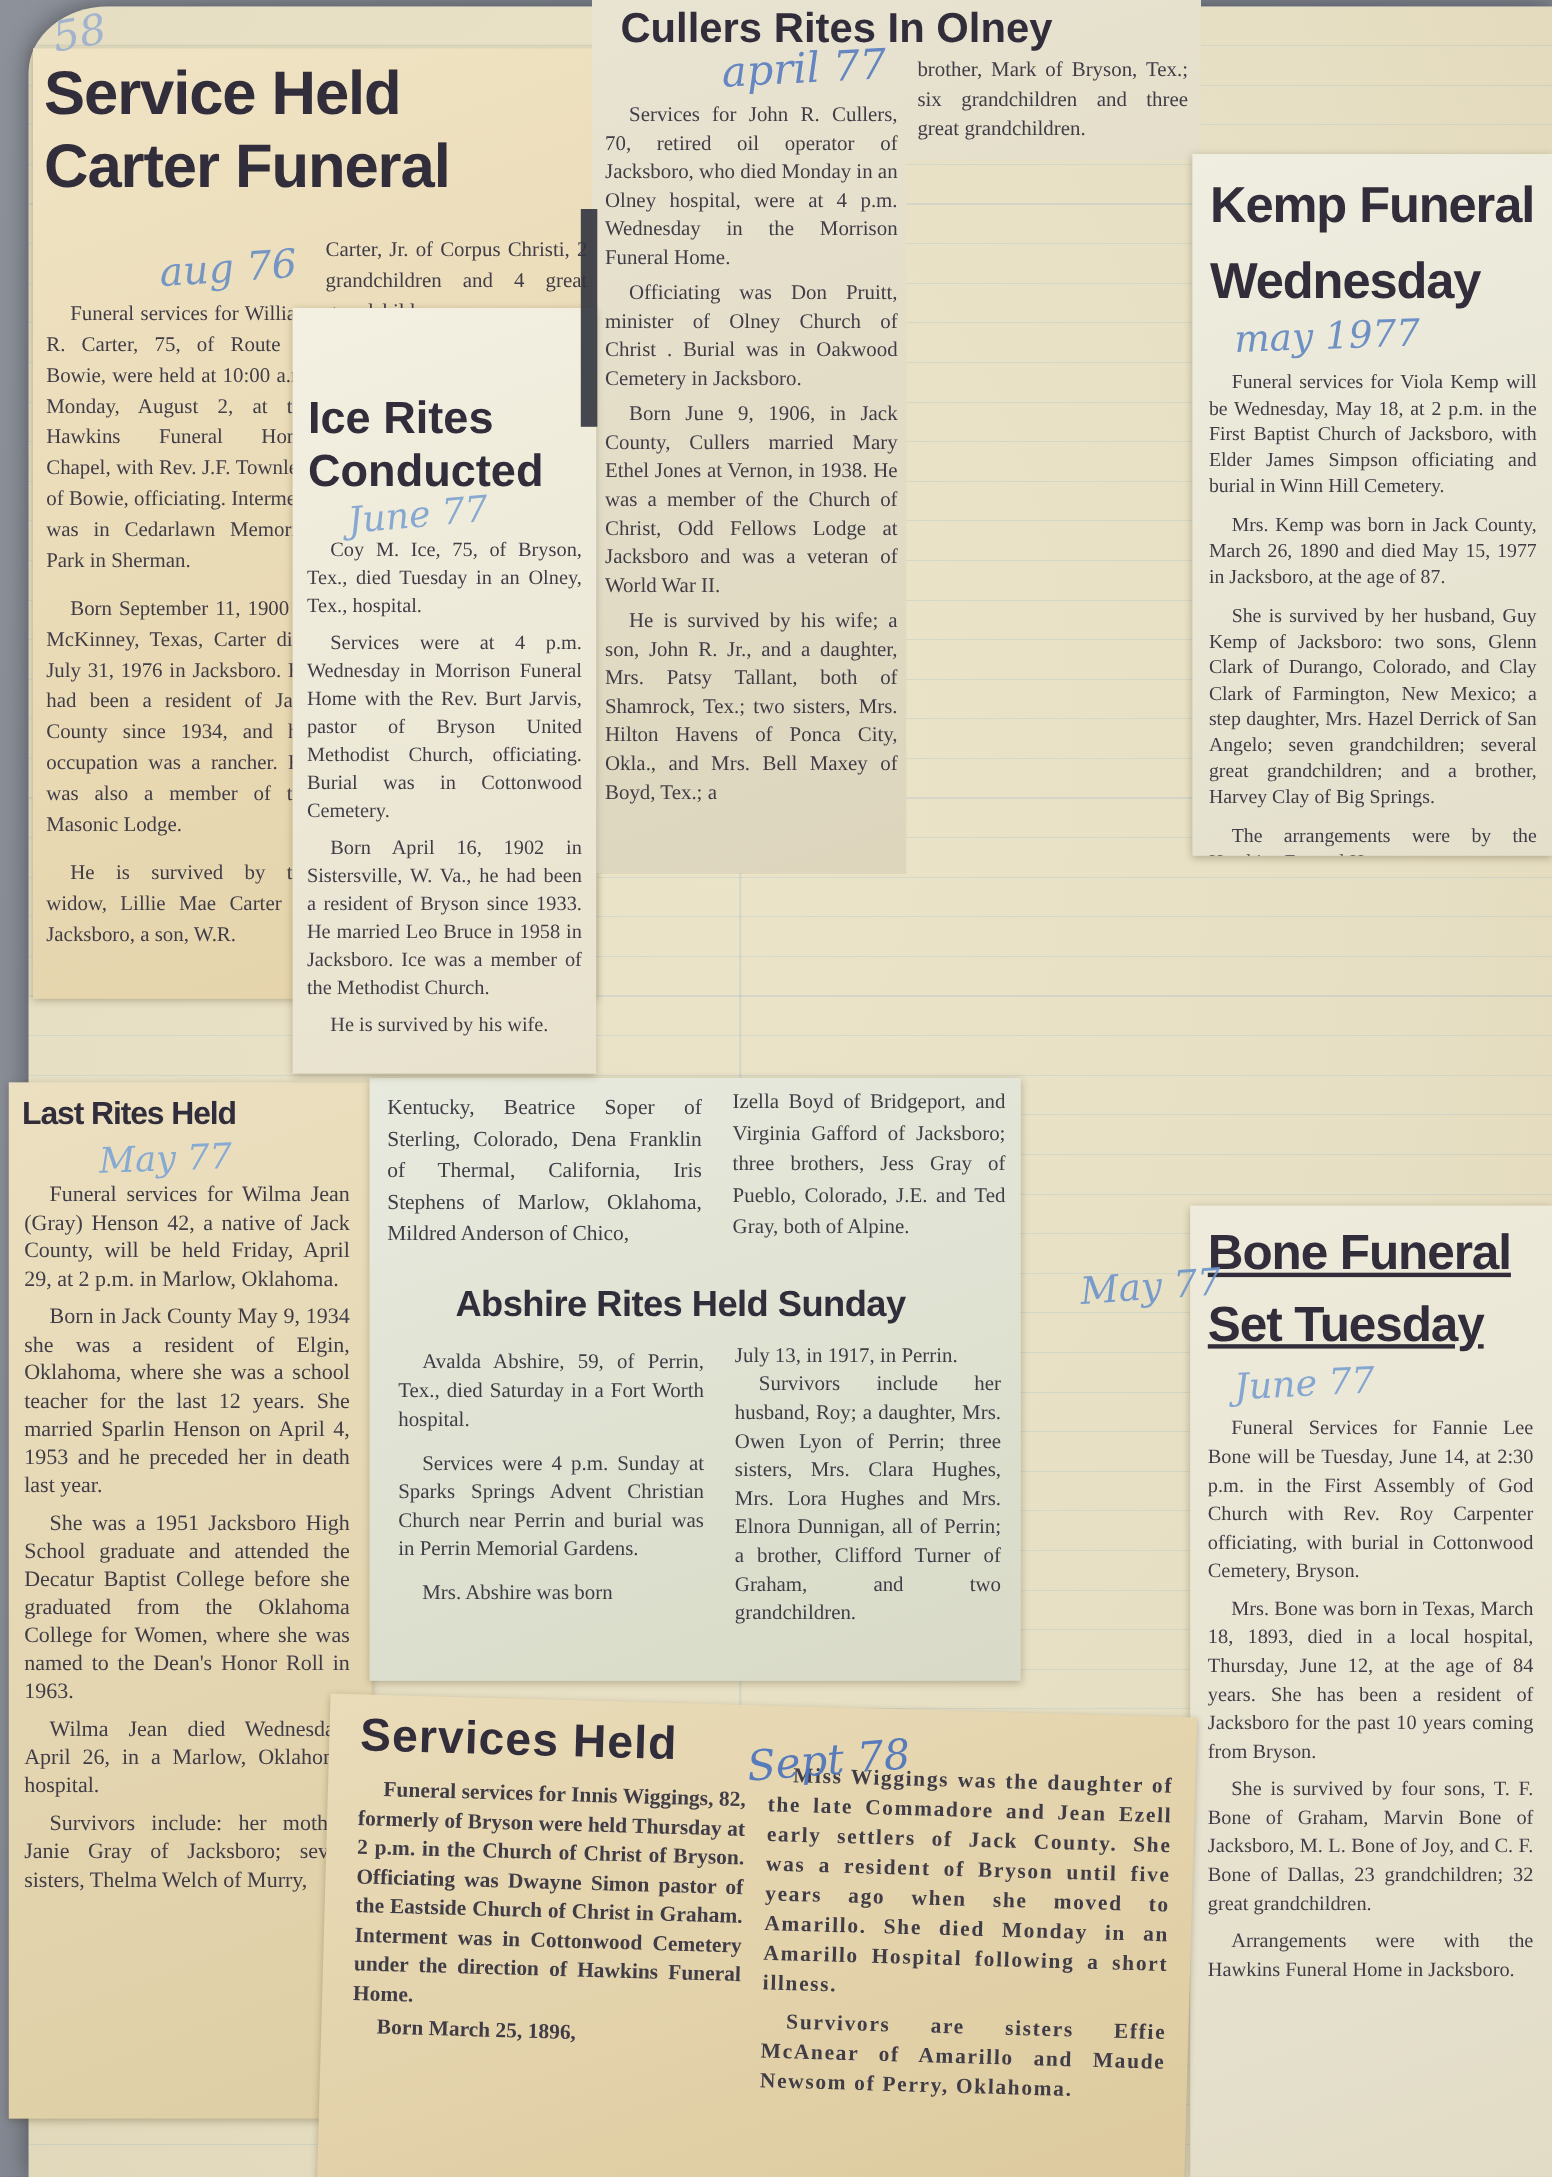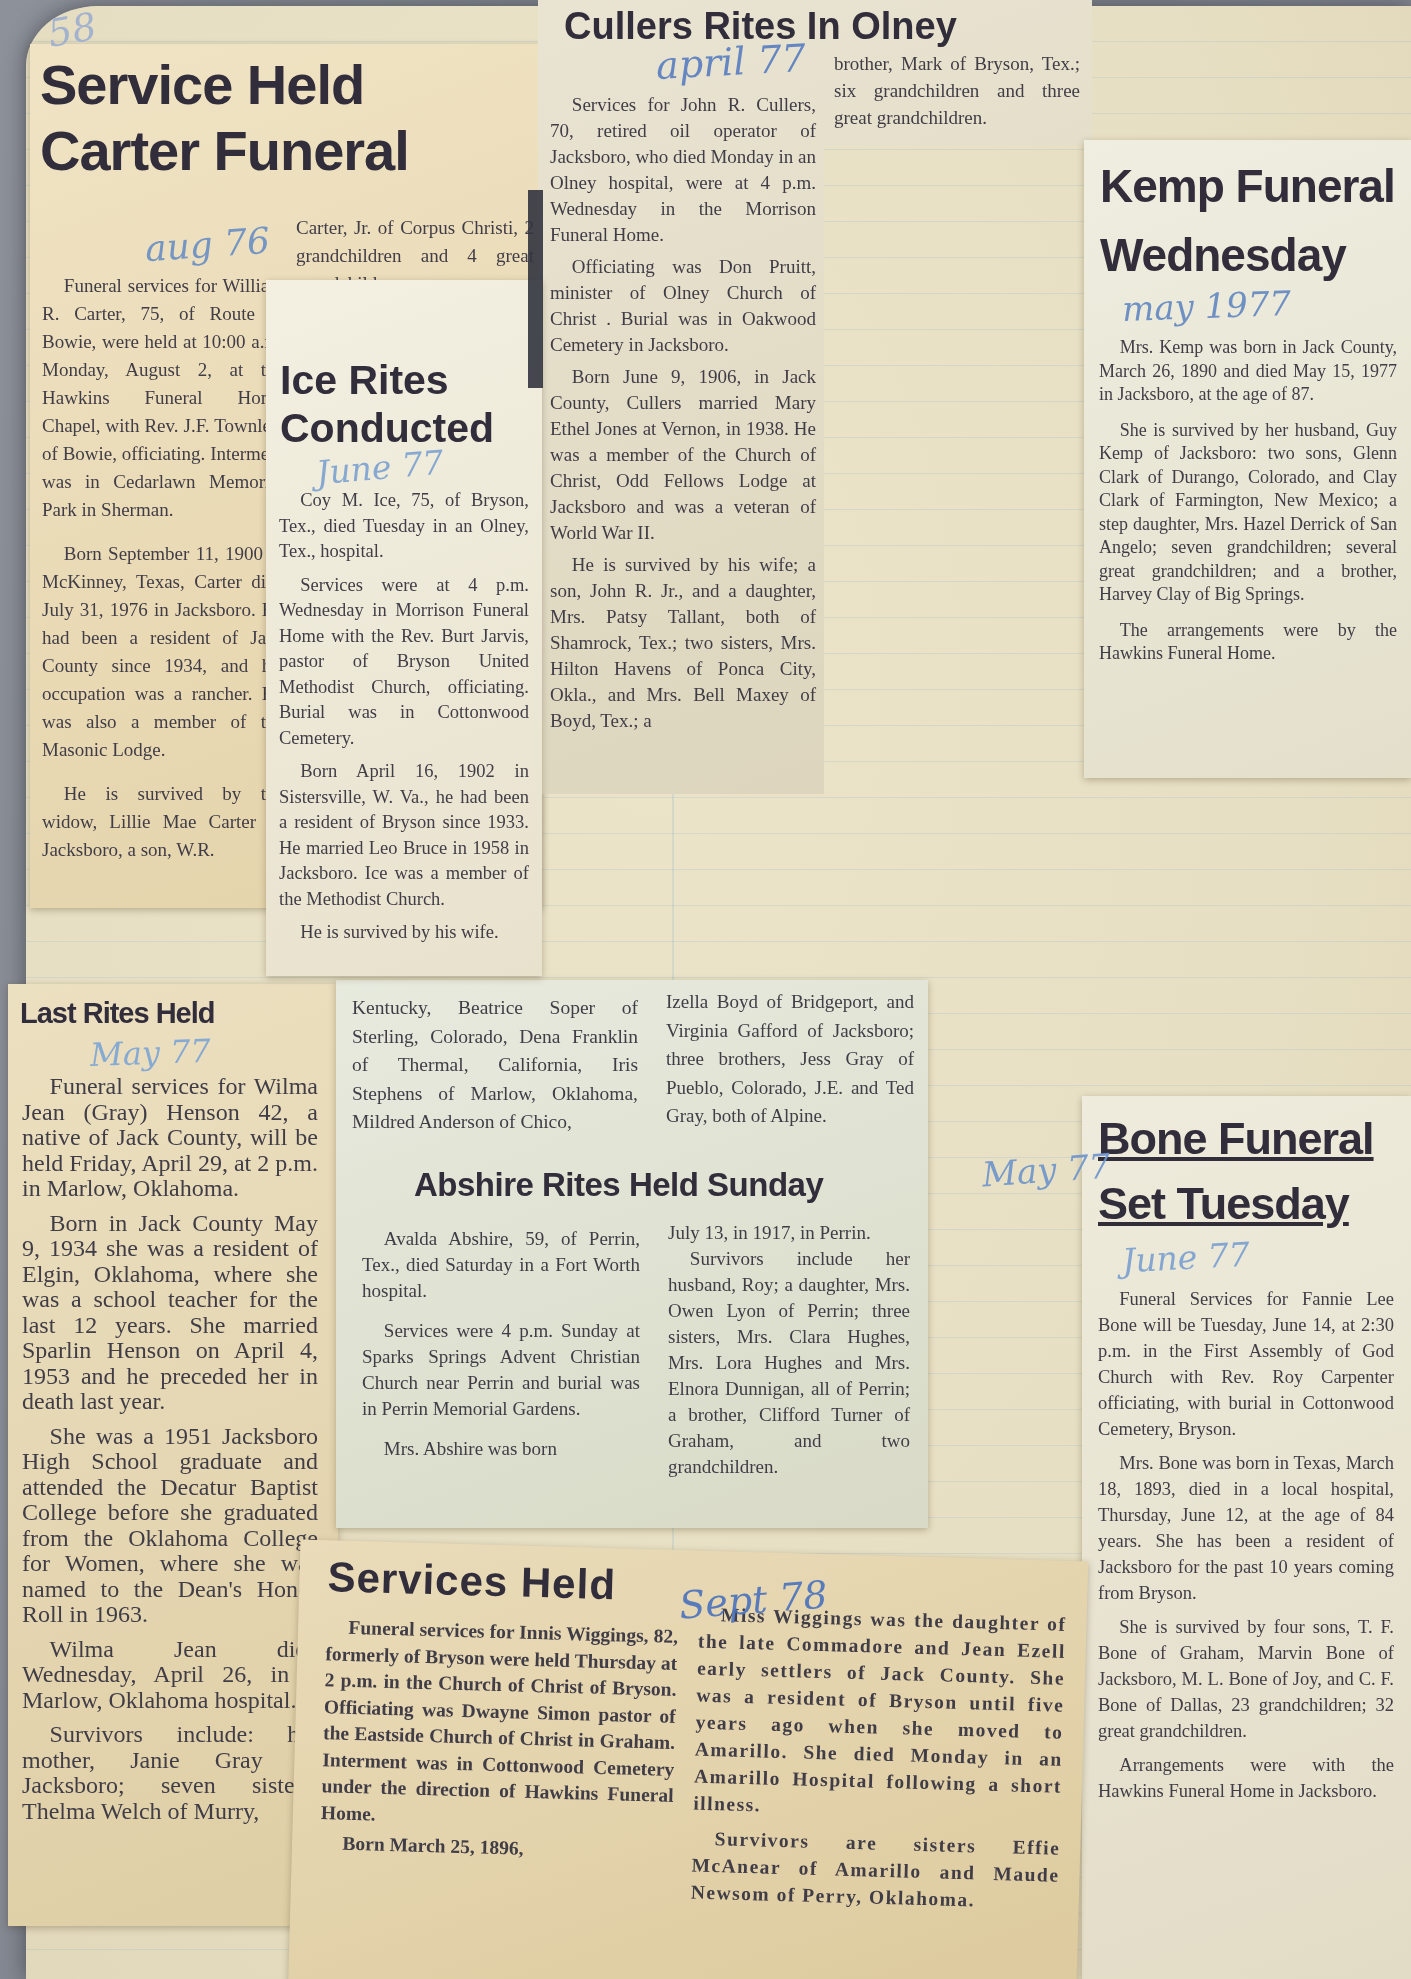--- a/index.html
+++ b/index.html
@@ -51,21 +51,21 @@
   #clip-kemp { left:1084px; top:140px; width:327px; height:638px; background-color:#ebe9d8; }
   #kemp-hl   { left:16px; top:12px; font-size:46px; line-height:1.5; }
   #kemp-pen  { left:38px; top:146px; font-size:34px; color:#6589c2; transform:rotate(-2deg); }
   #kemp-body { left:15px; top:196px; width:298px; font-size:18px; line-height:23.5px; }
   #kemp-body p { margin-bottom:12px; }
 
   
   #clip-henson { left:8px; top:984px; width:330px; height:942px; background-color:#e6d7af; }
   #henson-hl   { left:12px; top:12px; font-size:29px; }
   #henson-pen  { left:82px; top:50px; font-size:32px; color:#7fa6d4; transform:rotate(-2deg); }
-  #henson-body { left:14px; top:90px; width:296px; font-size:24px; line-height:25.5px; }
+  #henson-body { left:14px; top:90px; width:296px; font-size:20px; line-height:25.5px; }
   #henson-body p { margin-bottom:9px; }
 
   
   #clip-abshire { left:336px; top:980px; width:592px; height:548px; background-color:#e0e4d4; }
   #cont-col1    { left:16px; top:14px; width:286px; font-size:19.5px; line-height:28.5px; }
   #cont-col2    { left:330px; top:8px;  width:248px; font-size:19px;  line-height:28.5px; }
   #abshire-hl   { left:78px; top:186px; font-size:33px; letter-spacing:-.5px; }
   #abshire-col1 { left:26px; top:246px; width:278px; font-size:19px; line-height:26px; }
   #abshire-col1 p { margin-bottom:14px; }
   #abshire-col2 { left:332px; top:240px; width:242px; font-size:19px; line-height:26px; }
@@ -148,20 +148,21 @@
     </div>
   </div>
 
   <div class="clip" id="clip-kemp">
     <div class="hl" id="kemp-hl">
       <div>Kemp Funeral</div>
       <div>Wednesday</div>
     </div>
     <div class="pen" id="kemp-pen">may 1977</div>
     <div class="np" id="kemp-body">
+      <p>Funeral services for Viola Kemp will be Wednesday, May 18, at 2 p.m. in the First Baptist Church of Jacksboro, with Elder James Simpson officiating and burial in Winn Hill Cemetery.</p>
       <p>Mrs. Kemp was born in Jack County, March 26, 1890 and died May 15, 1977 in Jacksboro, at the age of 87.</p>
       <p>She is survived by her husband, Guy Kemp of Jacksboro: two sons, Glenn Clark of Durango, Colorado, and Clay Clark of Farmington, New Mexico; a step daughter, Mrs. Hazel Derrick of San Angelo; seven grandchildren; several great grandchildren; and a brother, Harvey Clay of Big Springs.</p>
       <p>The arrangements were by the Hawkins Funeral Home.</p>
     </div>
   </div>
 
   <div class="clip" id="clip-henson">
     <div class="hl" id="henson-hl">Last Rites Held</div>
     <div class="pen" id="henson-pen">May 77</div>
     <div class="np" id="henson-body">

